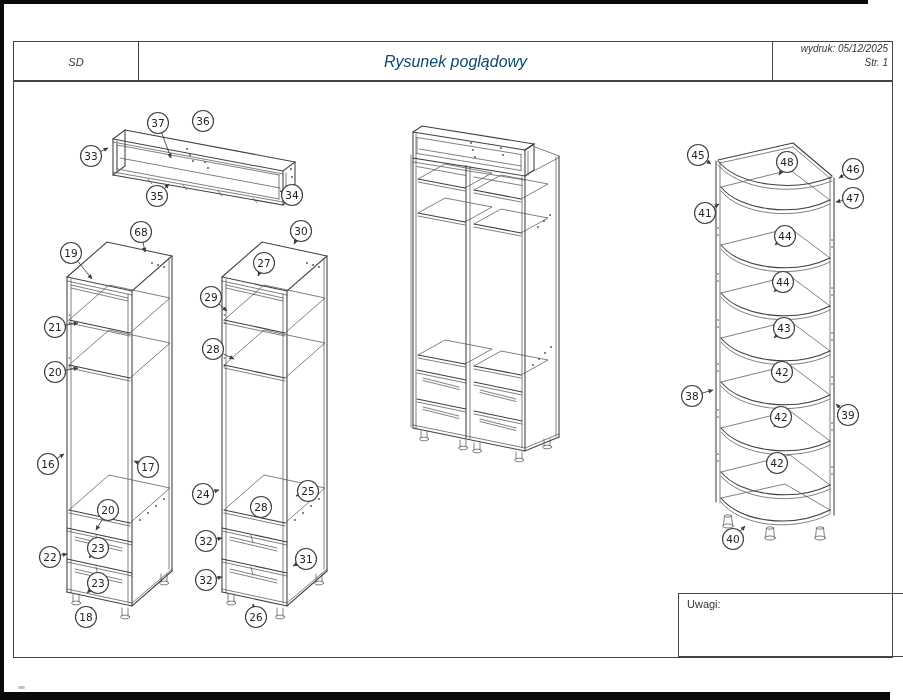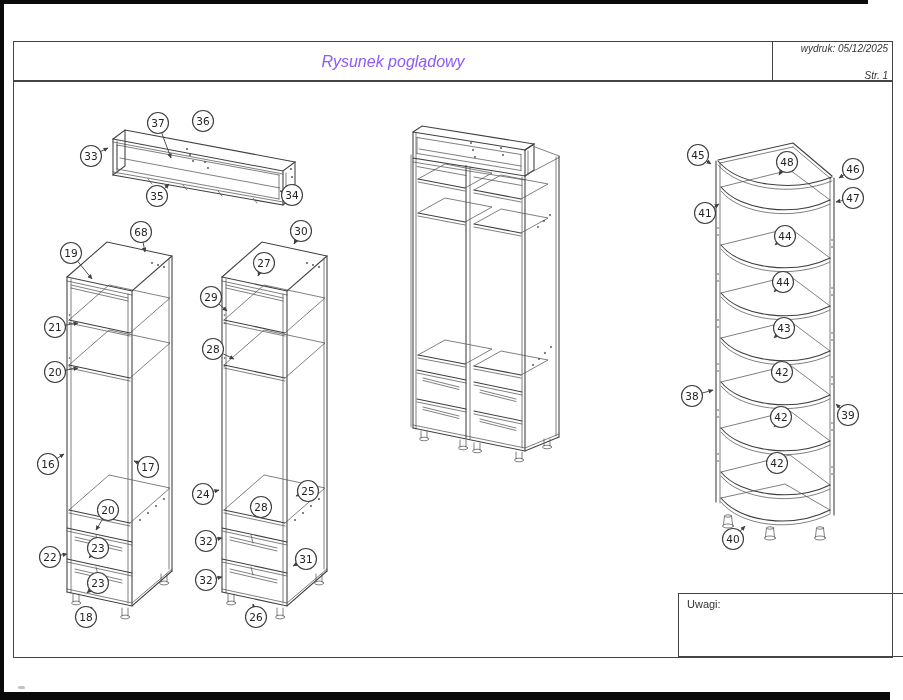--- a/index.html
+++ b/index.html
@@ -5,23 +5,23 @@
   html,body{margin:0;padding:0;}
   body{width:903px;height:700px;position:relative;background:#fff;overflow:hidden;
        font-family:"Liberation Sans", sans-serif;color:#222;}
   .bar{position:absolute;background:#0a0a0a;}
   .frame{position:absolute;border:1.5px solid #444;box-sizing:border-box;background:transparent;}
   .hdr{position:absolute;left:13px;top:41px;width:880px;height:41px;display:flex;box-sizing:border-box;
        border:1.5px solid #444;}
   .hdr .c1{width:124px;border-right:1.3px solid #444;display:flex;align-items:center;justify-content:center;
        font-style:italic;font-size:11px;color:#333;}
   .hdr .c2{flex:1;display:flex;align-items:center;justify-content:center;font-style:italic;
-       font-size:16px;color:#8b5cf6;}
+       font-size:16px;color:#0c4a6e;}
   .hdr .c3{width:120px;border-left:1.3px solid #444;display:flex;flex-direction:column;
-       justify-content:space-between;align-items:flex-end;padding:1px 4px 0 2px;box-sizing:border-box;
+       justify-content:space-between;align-items:flex-end;padding:1px 4px 13px 2px;box-sizing:border-box;
        font-style:italic;font-size:10px;color:#333;}
   .notes{position:absolute;left:678px;top:593px;width:245px;height:64px;border:1.5px solid #444;
        box-sizing:border-box;font-size:11px;color:#333;padding:4px 4px 0 8px;}
   svg{position:absolute;overflow:visible;}
   .ln{stroke:#3f3f3f;stroke-width:1.05;fill:none;stroke-linecap:round;}
   .tn{stroke:#565656;stroke-width:0.75;fill:none;stroke-linecap:round;}
   .ld{stroke:#3f3f3f;stroke-width:0.9;fill:none;}
   .co{fill:#fff;stroke:#3f3f3f;stroke-width:1.15;}
   .ct{font-family:"DejaVu Sans", sans-serif;font-size:10.5px;fill:#222;text-anchor:middle;}
   .dt{fill:#4a4a4a;stroke:none;}
@@ -29,20 +29,21 @@
 </style>
 </head>
 <body>
 
 <div class="bar" style="left:0;top:0;width:868px;height:4px;"></div>
 <div class="bar" style="left:0;top:0;width:4px;height:694px;"></div>
 <div class="bar" style="left:0;top:692px;width:890px;height:8px;"></div>
 <div class="smudge"></div>
 
 <div class="hdr">
+  <div class="c1">SD</div>
   <div class="c2">Rysunek poglądowy</div>
   <div class="c3">
     <span>wydruk: 05/12/2025</span>
     <span>Str. 1</span>
   </div>
 </div>
 
 <div class="frame" style="left:13px;top:80px;width:880px;height:578px;"></div>
 
 <div class="notes">

